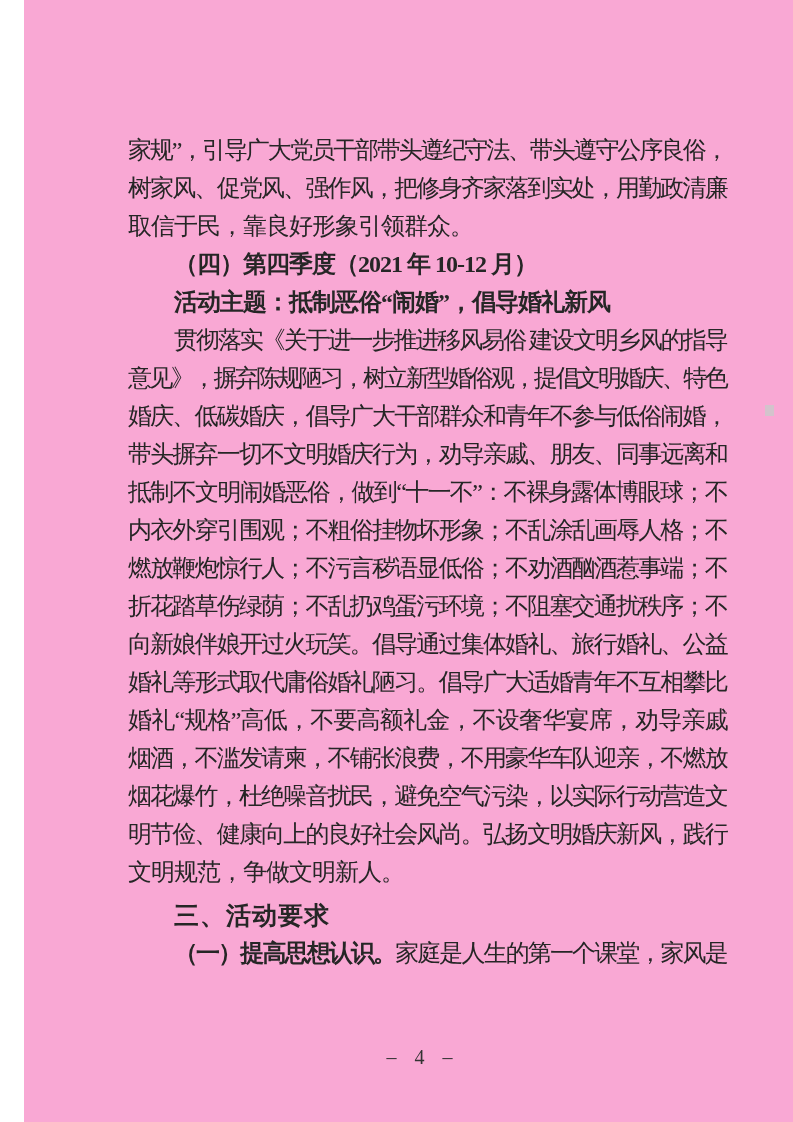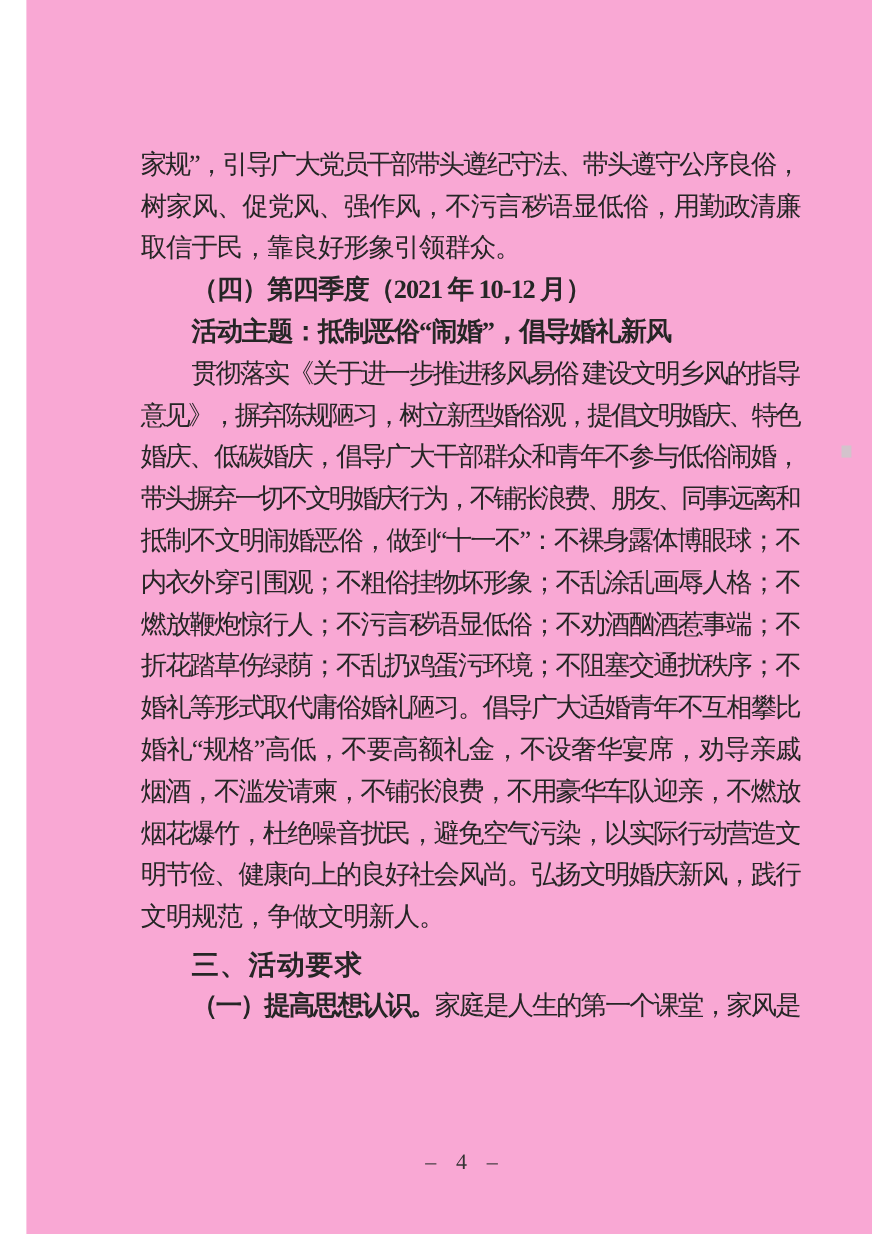--- a/index.html
+++ b/index.html
@@ -72,32 +72,33 @@
     background: #c9c9c9;
     opacity: 0.8;
   }
 </style>
 </head>
 <body>
 
 <div class="page">
   <div class="text-block">
       <div class="line fill"><span>家规”，引导广大党员干部带头遵纪守法、带头遵守公序良俗，</span></div>
-      <div class="line fill"><span>树家风、促党风、强作风，不污言秽语显低俗，用勤政清廉</span></div>
+      <div class="line fill"><span>树家风、促党风、强作风，把修身齐家落到实处，用勤政清廉</span></div>
       <div class="line"><span>取信于民，靠良好形象引领群众。</span></div>
       <div class="line indent"><span class="bold">（四）第四季度（2021 年 10-12 月）</span></div>
       <div class="line indent"><span class="bold">活动主题：抵制恶俗“闹婚”，倡导婚礼新风</span></div>
       <div class="line fill indent"><span>贯彻落实《关于进一步推进移风易俗 建设文明乡风的指导</span></div>
       <div class="line fill"><span>意见》，摒弃陈规陋习，树立新型婚俗观，提倡文明婚庆、特色</span></div>
       <div class="line fill"><span>婚庆、低碳婚庆，倡导广大干部群众和青年不参与低俗闹婚，</span></div>
-      <div class="line fill"><span>带头摒弃一切不文明婚庆行为，不铺张浪费、朋友、同事远离和</span></div>
+      <div class="line fill"><span>带头摒弃一切不文明婚庆行为，劝导亲戚、朋友、同事远离和</span></div>
       <div class="line fill"><span>抵制不文明闹婚恶俗，做到“十一不”：不裸身露体博眼球；不</span></div>
       <div class="line fill"><span>内衣外穿引围观；不粗俗挂物坏形象；不乱涂乱画辱人格；不</span></div>
       <div class="line fill"><span>燃放鞭炮惊行人；不污言秽语显低俗；不劝酒酗酒惹事端；不</span></div>
       <div class="line fill"><span>折花踏草伤绿荫；不乱扔鸡蛋污环境；不阻塞交通扰秩序；不</span></div>
+      <div class="line fill"><span>向新娘伴娘开过火玩笑。倡导通过集体婚礼、旅行婚礼、公益</span></div>
       <div class="line fill"><span>婚礼等形式取代庸俗婚礼陋习。倡导广大适婚青年不互相攀比</span></div>
       <div class="line fill"><span>婚礼“规格”高低，不要高额礼金，不设奢华宴席，劝导亲戚</span></div>
       <div class="line fill"><span>烟酒，不滥发请柬，不铺张浪费，不用豪华车队迎亲，不燃放</span></div>
       <div class="line fill"><span>烟花爆竹，杜绝噪音扰民，避免空气污染，以实际行动营造文</span></div>
       <div class="line fill"><span>明节俭、健康向上的良好社会风尚。弘扬文明婚庆新风，践行</span></div>
       <div class="line"><span>文明规范，争做文明新人。</span></div>
       <div class="line indent hei extra-top"><span class="bold">三、活动要求</span></div>
       <div class="line fill indent"><span class="bold">（一）提高思想认识。</span><span>家庭是人生的第一个课堂，家风是</span></div>
     </div>
   <div class="footer">

